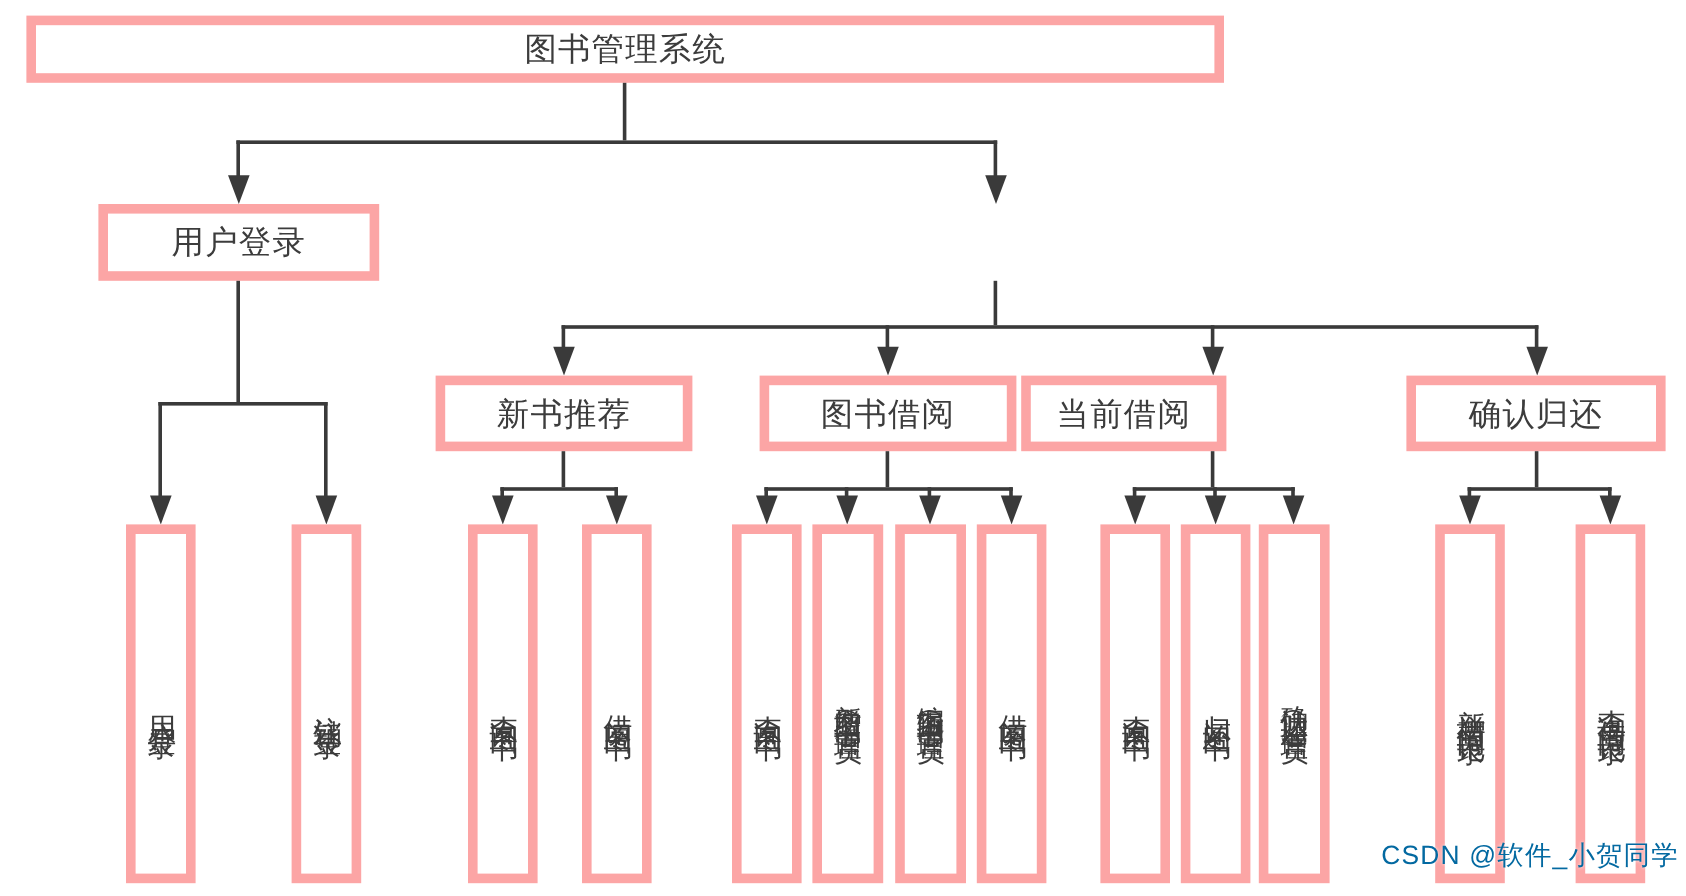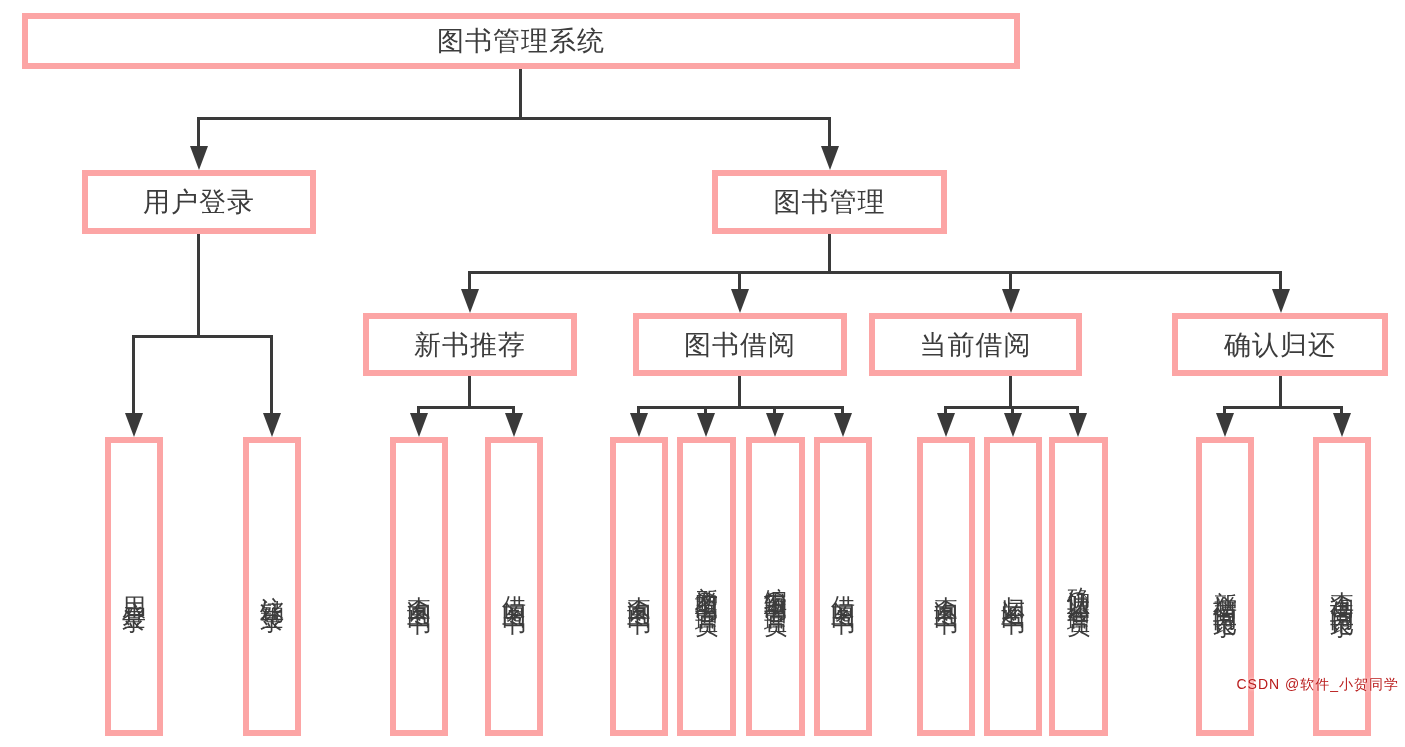--- a/index.html
+++ b/index.html
@@ -12,21 +12,21 @@
     position: relative;
     width: 1405px;
     height: 747px;
     background: #ffffff;
     overflow: hidden;
   }
   
   .box {
     position: absolute;
     box-sizing: border-box;
-    border: 6px solid #fca5a5;
+    border: 8px solid #fca5a5;
     background: #ffffff;
     display: flex;
     align-items: center;
     justify-content: center;
   }
   .hbox .label {
     font-size: 27px;
     letter-spacing: 1px;
     color: #3c3c3c;
     white-space: nowrap;
@@ -53,24 +53,24 @@
   .arrowhead {
     position: absolute;
     width: 0;
     height: 0;
     border-left: 9px solid transparent;
     border-right: 9px solid transparent;
     border-top: 24px solid #3a3a3a;
   }
   .watermark {
     position: absolute;
-    top: 676px;
+    top: 698px;
     right: 6px;
-    font-size: 14px;
-    color: #b91c1c;
+    font-size: 22px;
+    color: #0369a1;
     letter-spacing: 1px;
     text-shadow: 0 0 3px #ffffff;
     z-index: 5;
     white-space: nowrap;
   }
 </style>
 </head>
 <body>
 
 <div class="canvas">
@@ -83,23 +83,20 @@
     <div class="vline" style="left:519px;top:69px;height:48px"></div>
     <div class="hline" style="left:197px;top:117px;width:634px"></div>
     <div class="vline" style="left:197px;top:117px;height:33px"></div>
     <div class="arrowhead" style="left:190px;top:146px"></div>
     <div class="vline" style="left:828px;top:117px;height:33px"></div>
     <div class="arrowhead" style="left:821px;top:146px"></div>
   </div>
 
   <div class="box hbox" style="left:82px;top:170px;width:234px;height:64px">
     <span class="label">用户登录</span>
-  </div>
-  <div class="box hbox" style="left:712px;top:170px;width:235px;height:64px">
-    <span class="label">图书管理</span>
   </div>
 
   <div>
     <div class="vline" style="left:197px;top:234px;height:101px"></div>
     <div class="hline" style="left:132px;top:335px;width:141px"></div>
     <div class="vline" style="left:132px;top:335px;height:83px"></div>
     <div class="arrowhead" style="left:125px;top:413px"></div>
     <div class="vline" style="left:270px;top:335px;height:83px"></div>
     <div class="arrowhead" style="left:263px;top:413px"></div>
   </div>
@@ -116,21 +113,21 @@
     <div class="vline" style="left:1279px;top:271px;height:22px"></div>
     <div class="arrowhead" style="left:1272px;top:289px"></div>
   </div>
 
   <div class="box hbox" style="left:633px;top:313px;width:214px;height:63px">
     <span class="label">图书借阅</span>
   </div>
   <div class="box hbox" style="left:363px;top:313px;width:214px;height:63px">
     <span class="label">新书推荐</span>
   </div>
-  <div class="box hbox" style="left:869px;top:313px;width:213px;height:63px">
+  <div class="box hbox" style="left:851px;top:313px;width:171px;height:63px">
     <span class="label">当前借阅</span>
   </div>
   <div class="box hbox" style="left:1172px;top:313px;width:216px;height:63px">
     <span class="label">确认归还</span>
   </div>
 
   <div>
     <div class="vline" style="left:468px;top:376px;height:30px"></div>
     <div class="hline" style="left:417px;top:406px;width:98px"></div>
     <div class="vline" style="left:417px;top:406px;height:12px"></div>

